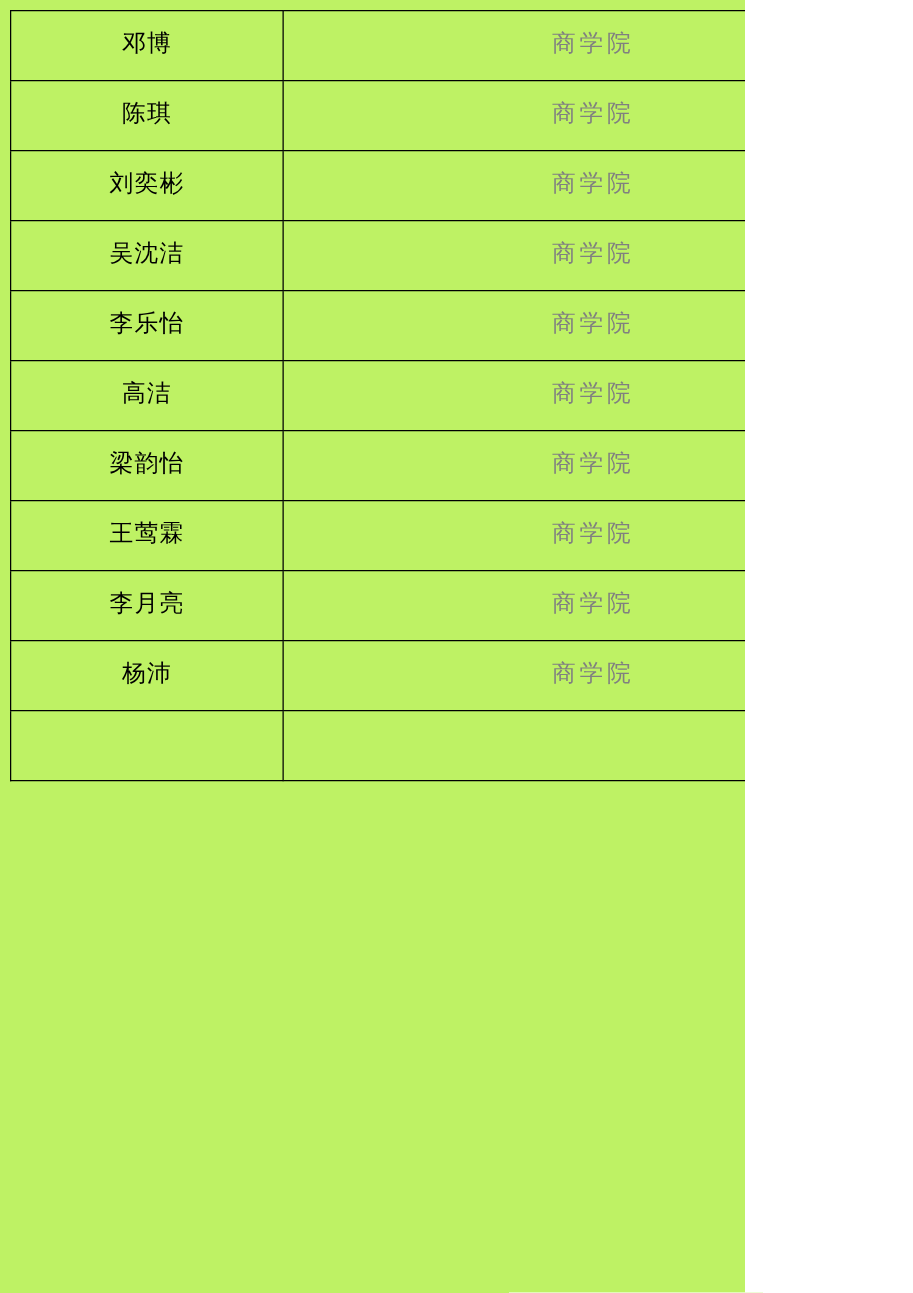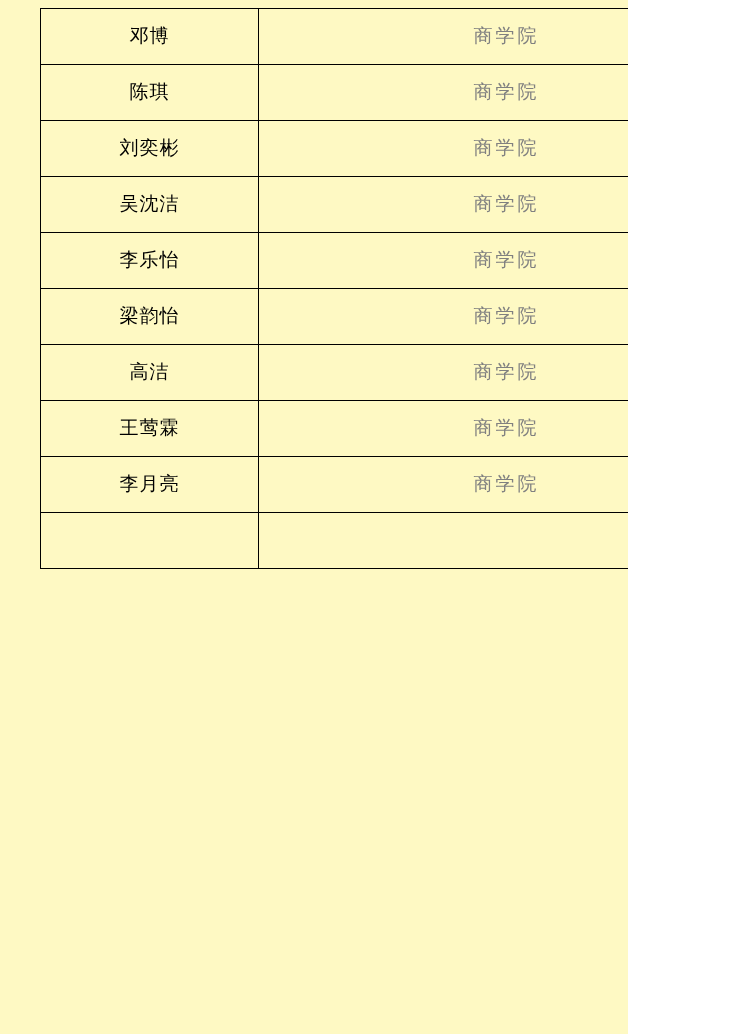--- a/index.html
+++ b/index.html
@@ -10,22 +10,21 @@
   body {
     width: 730px;
     height: 1034px;
     font-family: "Liberation Serif", "DejaVu Serif", serif;
   }
   .page {
     width: 596px;
     height: 1034px;
     position: relative;
     overflow: hidden;
-    background: #fef9c3;
-    padding-left: 32px;
+    background: #bef264;
   }
   table.roster {
     border-collapse: collapse;
     table-layout: fixed;
     margin-left: 8px;
     margin-top: 8px;
     width: 714px;
   }
   table.roster col.name-col { width: 218px; }
   table.roster col.dept-col { width: 496px; }
@@ -72,34 +71,38 @@
       </tr>
       <tr>
         <td class="name">吴沈洁</td>
         <td class="dept">商学院</td>
       </tr>
       <tr>
         <td class="name">李乐怡</td>
         <td class="dept">商学院</td>
       </tr>
       <tr>
-        <td class="name">梁韵怡</td>
+        <td class="name">高洁</td>
         <td class="dept">商学院</td>
       </tr>
       <tr>
-        <td class="name">高洁</td>
+        <td class="name">梁韵怡</td>
         <td class="dept">商学院</td>
       </tr>
       <tr>
         <td class="name">王莺霖</td>
         <td class="dept">商学院</td>
       </tr>
       <tr>
         <td class="name">李月亮</td>
         <td class="dept">商学院</td>
       </tr>
       <tr>
+        <td class="name">杨沛</td>
+        <td class="dept">商学院</td>
+      </tr>
+      <tr>
         <td class="name"></td>
         <td class="dept"></td>
       </tr>
     </tbody>
   </table>
 </div>
 
 </body></html>

